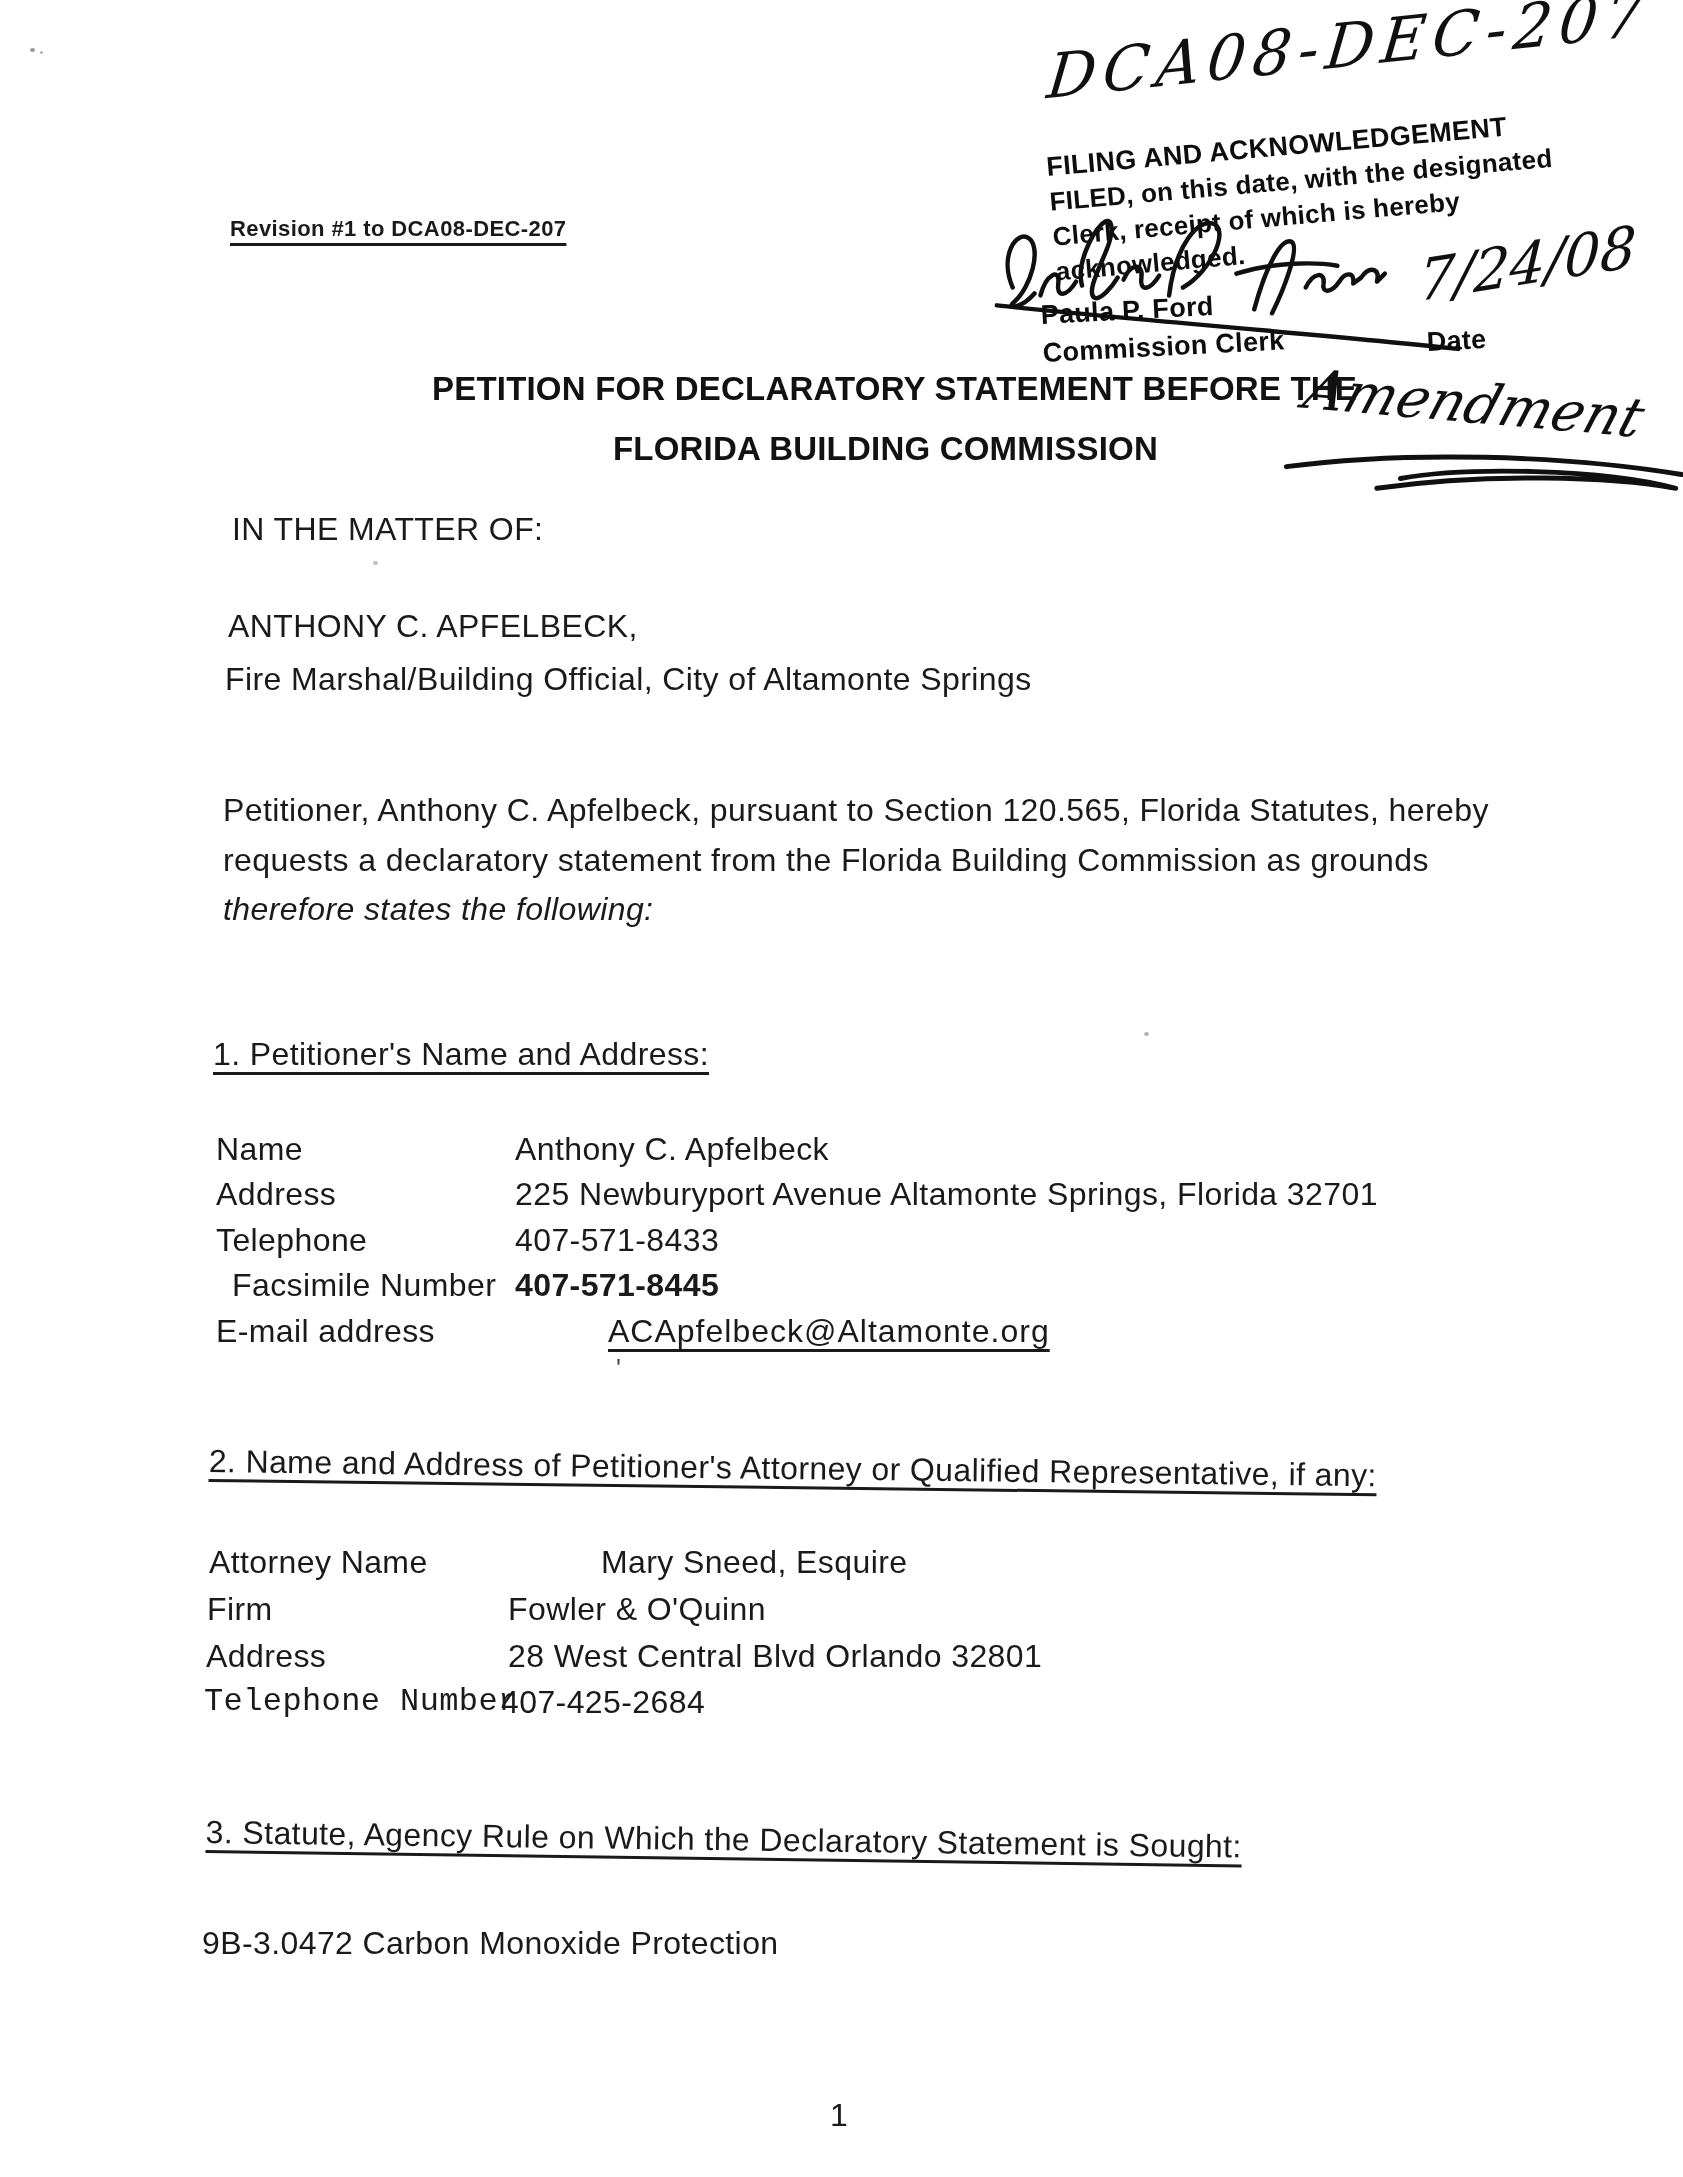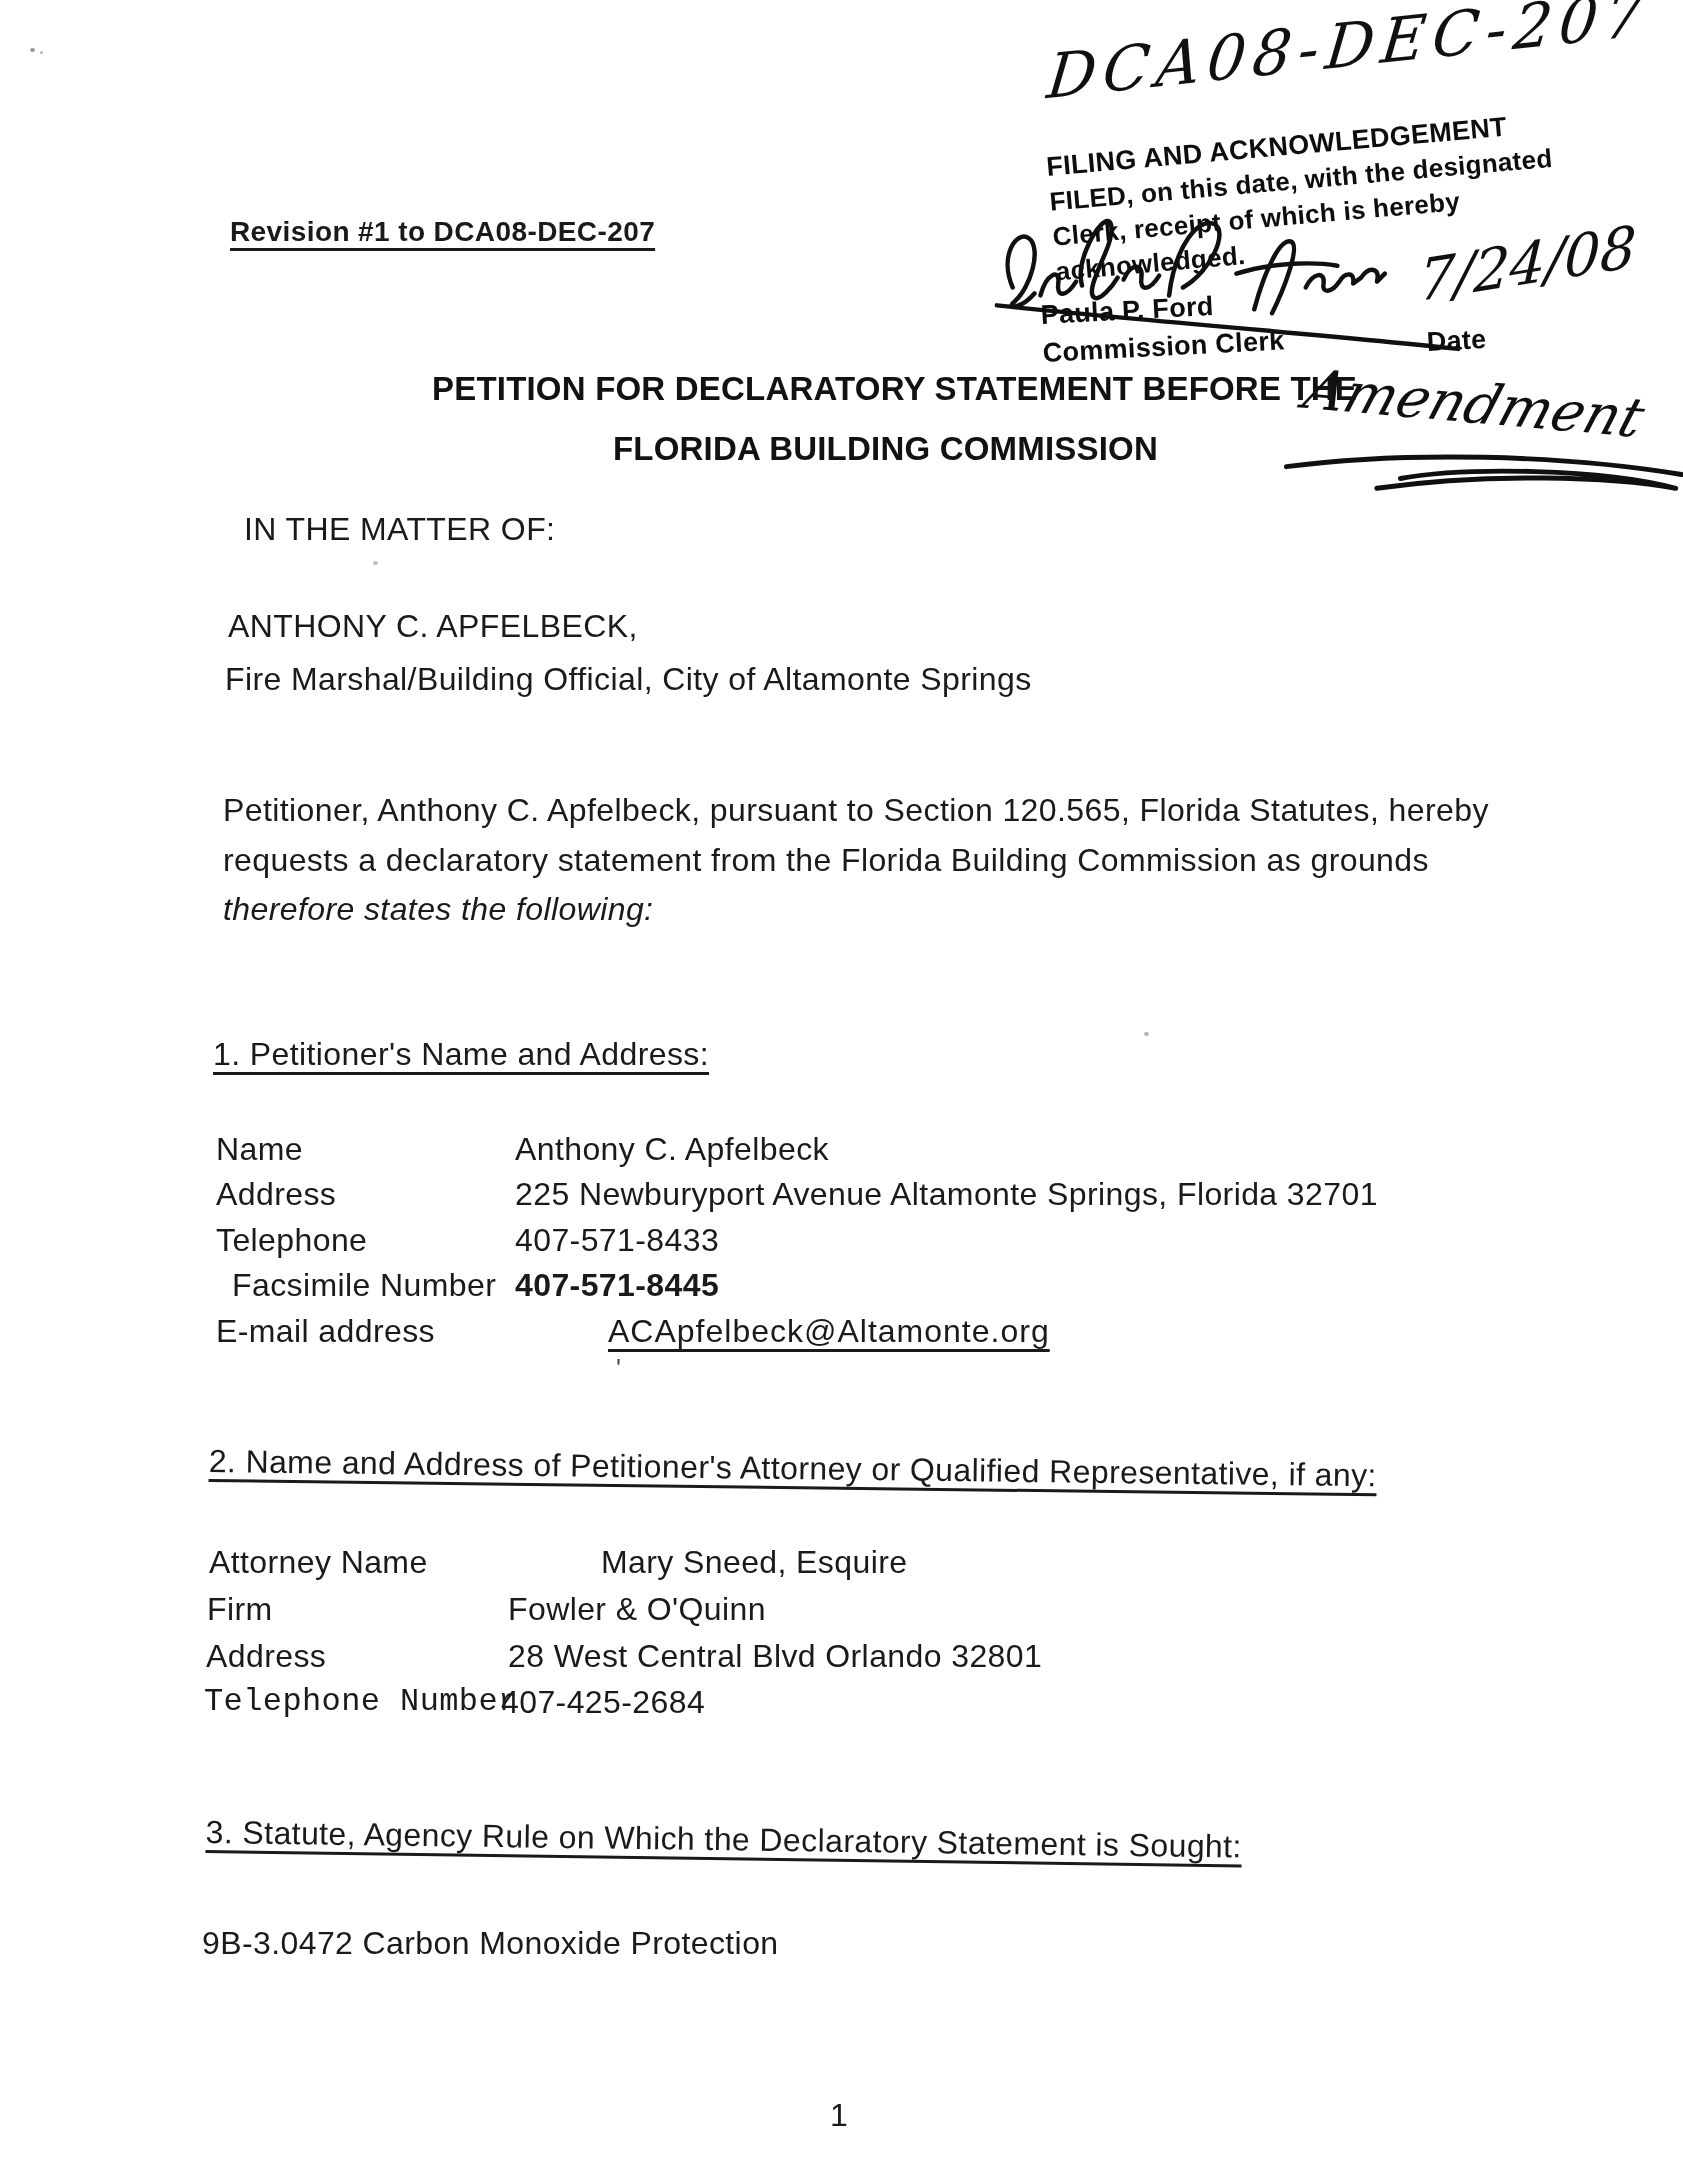--- a/index.html
+++ b/index.html
@@ -32,21 +32,21 @@
 <body>
 
 <div class="page">
 
   <div class="speck" style="left:30px;top:48px;width:5px;height:4px;opacity:.55"></div>
   <div class="speck" style="left:40px;top:51px;width:3px;height:3px;opacity:.4"></div>
   <div class="speck" style="left:373px;top:561px;width:5px;height:4px;opacity:.35"></div>
   <div class="speck" style="left:1016px;top:677px;width:5px;height:4px;opacity:.3"></div>
   <div class="speck" style="left:1144px;top:1032px;width:5px;height:4px;opacity:.4"></div>
 
-  <div class="t body-text bold u" style="left:230px;top:216px;font-size:28px;">Revision #1 to DCA08-DEC-207</div>
+  <div class="t body-text bold u" style="left:230px;top:216px;font-size:22px;">Revision #1 to DCA08-DEC-207</div>
 
   <div class="t hand" style="left:1044px;top:42px;font-size:61px;letter-spacing:7px;transform:rotate(-6deg);transform-origin:left top;"><span class="skew">DCA08-DEC-207</span></div>
 
   <div class="t" style="left:1045px;top:149px;transform:rotate(-5deg);transform-origin:left top;">
     <div class="stamp" style="font-size:27px;line-height:36px;">FILING AND ACKNOWLEDGEMENT</div>
     <div class="stamp" style="font-size:26px;line-height:35px;">FILED, on this date, with the designated</div>
     <div class="stamp" style="font-size:26px;line-height:35px;">Clerk, receipt of which is hereby</div>
     <div class="stamp" style="font-size:26px;line-height:35px;">acknowledged.</div>
   </div>
 
@@ -70,21 +70,21 @@
 
   <div class="t hand" style="left:1309px;top:358px;font-size:55px;transform:rotate(5deg);transform-origin:left top;"><span class="skew">Amendment</span></div>
   <svg width="416" height="59" viewBox="0 0 420 60" style="left:1277px;top:447px;">
     <path class="sig-stroke" style="stroke-width:5" d="M8,20 C130,4 290,8 410,28"></path>
     <path class="sig-stroke" style="stroke-width:5" d="M100,42 C210,26 340,30 404,42 C330,22 190,20 124,32"></path>
   </svg>
 
   <div class="t title" style="left:613px;top:430px;">FLORIDA BUILDING COMMISSION</div>
   <div class="t title" style="left:432px;top:370px;">PETITION FOR DECLARATORY STATEMENT BEFORE THE</div>
 
-  <div class="t body-text" style="left:244px;top:511px;">IN THE MATTER OF:</div>
+  <div class="t body-text" style="left:232px;top:511px;">IN THE MATTER OF:</div>
   <div class="t body-text" style="left:228px;top:608px;">ANTHONY C. APFELBECK,</div>
   <div class="t body-text" style="left:225px;top:661px;">Fire Marshal/Building Official, City of Altamonte Springs</div>
 
   <div class="t body-text" style="left:223px;top:792px;">Petitioner, Anthony C. Apfelbeck, pursuant to Section 120.565, Florida Statutes, hereby</div>
   <div class="t body-text" style="left:223px;top:842px;">requests a declaratory statement from the Florida Building Commission as grounds</div>
   <div class="t body-text" style="left:223px;top:891px;font-style:italic;">therefore states the following:</div>
 
   <div class="t body-text u" style="left:213px;top:1036px;">1. Petitioner's Name and Address:</div>
 
   <div class="t body-text" style="left:216px;top:1131px;">Name</div>

